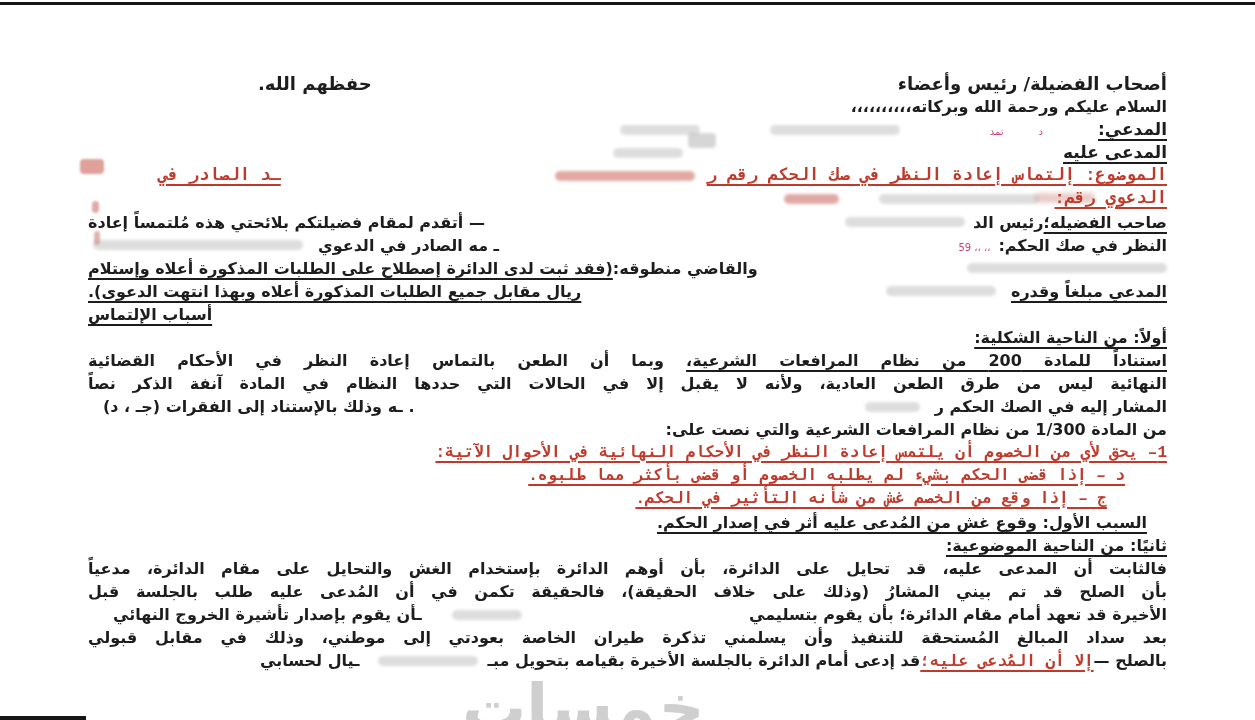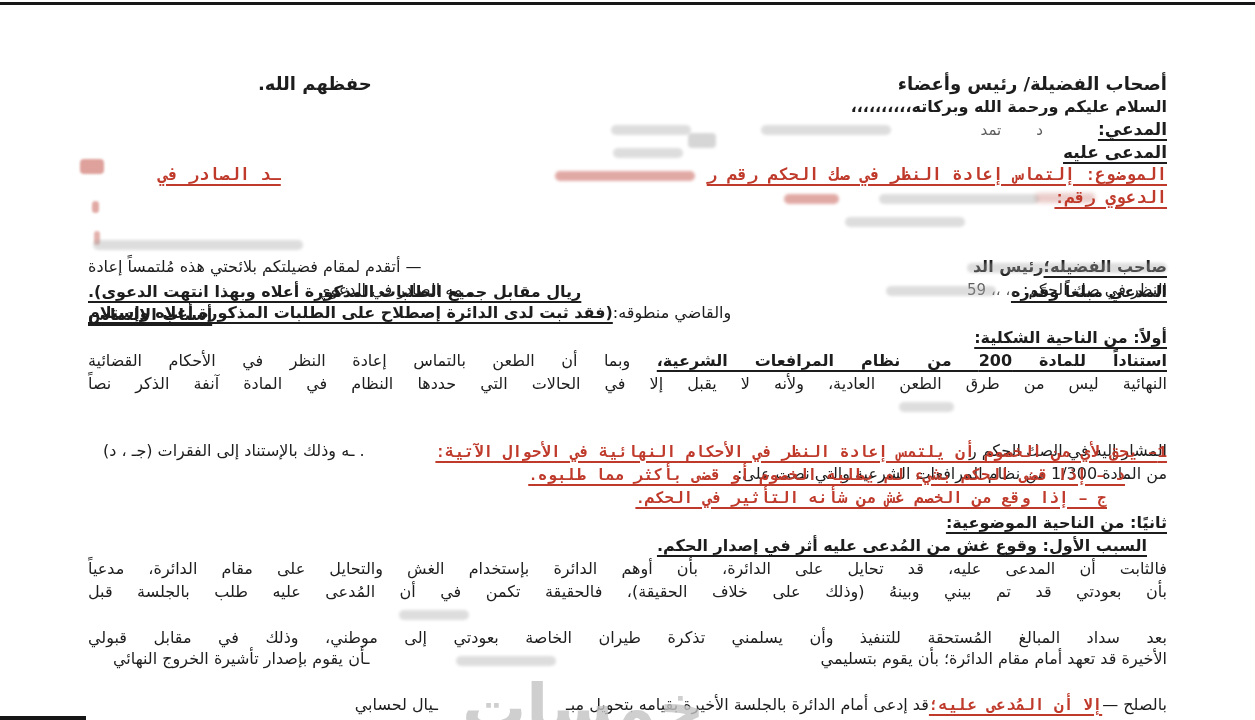--- a/index.html
+++ b/index.html
@@ -26,25 +26,25 @@
   .line{height:23.1px;line-height:23.1px;font-size:16px;white-space:nowrap;}
   .fline{display:flex;align-items:baseline;}
   .jline{display:block;text-align:justify;text-align-last:justify;}
   .cline{display:block;text-align:left;}
   .seg-gap{display:inline-block;}
   .seg-smudge{
     display:inline-block;align-self:center;height:10px;border-radius:5px;
     background:#a8a8a8;opacity:.38;filter:blur(1.6px);
   }
   .seg-smudge.red{background:#c4564c;opacity:.5;}
-  .s-r{font-weight:400;margin-top:44px;}
+  .s-r{font-weight:700;}
   .s-b{font-weight:700;}
   .s-bu{font-weight:700;text-decoration:underline;text-decoration-thickness:1.5px;text-underline-offset:4px;}
   .s-rbu{font-weight:700;color:var(--red,#bf3a2b);text-decoration:underline;text-decoration-thickness:1.5px;text-underline-offset:4px;font-family:Liberation Mono, monospace;}
-  .s-faint{color:#404040;font-size:15px;opacity:.85;}
+  .s-faint{color:#be185d;font-size:10px;opacity:.85;}
   .watermark{
     position:absolute;bottom:-20px;left:462px;
     font-size:64px;font-weight:700;color:#c4c4c4;opacity:.8;
     letter-spacing:1px;line-height:1;
   }
 </style>
 </head>
 <body>
 
 <div class="page">
@@ -150,28 +150,28 @@
       </div>
       <div class="line fline">
         <span class="seg-gap" style="width: 42px;"></span>
         <span class="s-rbu">د – إذا قضى الحكم بشيء لم يطلبه الخصوم أو قضى بأكثر مما طلبوه.</span>
       </div>
       <div class="line fline">
         <span class="seg-gap" style="width: 60px;"></span>
         <span class="s-rbu">ج – إذا وقع من الخصم غش من شأنه التأثير في الحكم.</span>
       </div>
       <div class="line fline">
-        <span class="s-bu">ثانيًا: من الناحية الموضوعية:</span>
-      </div>
-      <div class="line fline">
         <span class="seg-gap" style="width: 20px;"></span>
         <span class="s-bu">السبب الأول: وقوع غش من المُدعى عليه أثر في إصدار الحكم.</span>
       </div>
+      <div class="line fline">
+        <span class="s-bu">ثانيًا: من الناحية الموضوعية:</span>
+      </div>
       <div class="line jline"><span class="s-r">فالثابت أن المدعى عليه، قد تحايل على الدائرة، بأن أوهم الدائرة بإستخدام الغش والتحايل على مقام الدائرة، مدعياً</span></div>
-      <div class="line jline"><span class="s-r">بأن بعودتي قد تم بيني وبينهُ (وذلك على خلاف الحقيقة)، فالحقيقة تكمن في أن المُدعى عليه طلب بالجلسة قبل</span></div>
+      <div class="line jline"><span class="s-r">بأن الصلح قد تم بيني المشارُ (وذلك على خلاف الحقيقة)، فالحقيقة تكمن في أن المُدعى عليه طلب بالجلسة قبل</span></div>
       <div class="line fline">
         <span class="s-r">الأخيرة قد تعهد أمام مقام الدائرة؛ بأن يقوم بتسليمي</span>
         <span class="seg-gap" style="flex: 1 1 0%;"></span>
         <span class="seg-smudge" style="width: 70px;"></span>
         <span class="seg-gap" style="width: 30px;"></span>
         <span class="s-r">ـأن يقوم بإصدار تأشيرة الخروج النهائي</span>
         <span class="seg-gap" style="width: 25px;"></span>
       </div>
       <div class="line jline"><span class="s-r">بعد سداد المبالغ المُستحقة للتنفيذ وأن يسلمني تذكرة طيران الخاصة بعودتي إلى موطني، وذلك في مقابل قبولي</span></div>
       <div class="line fline">

